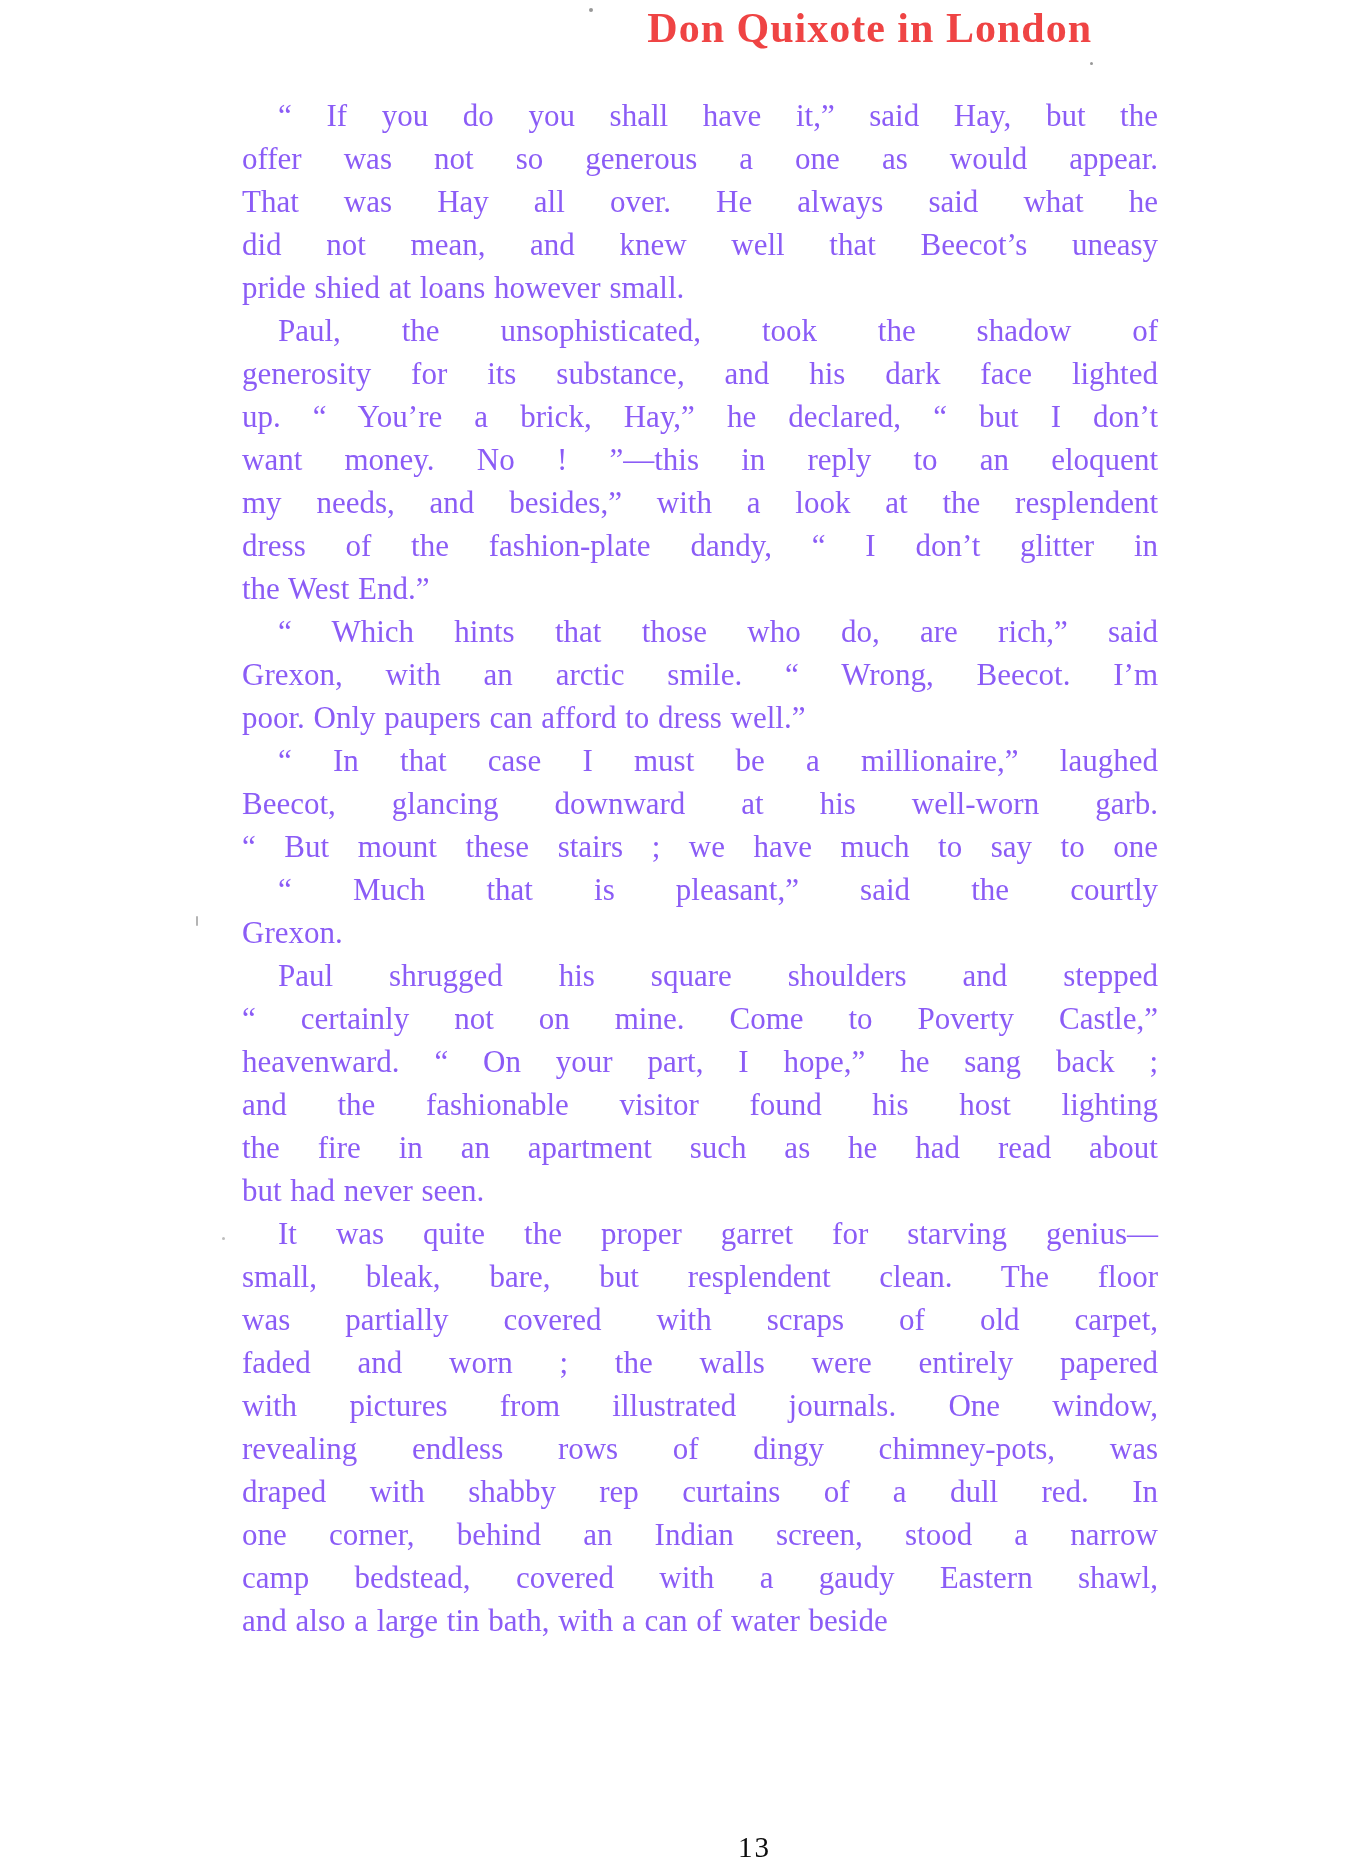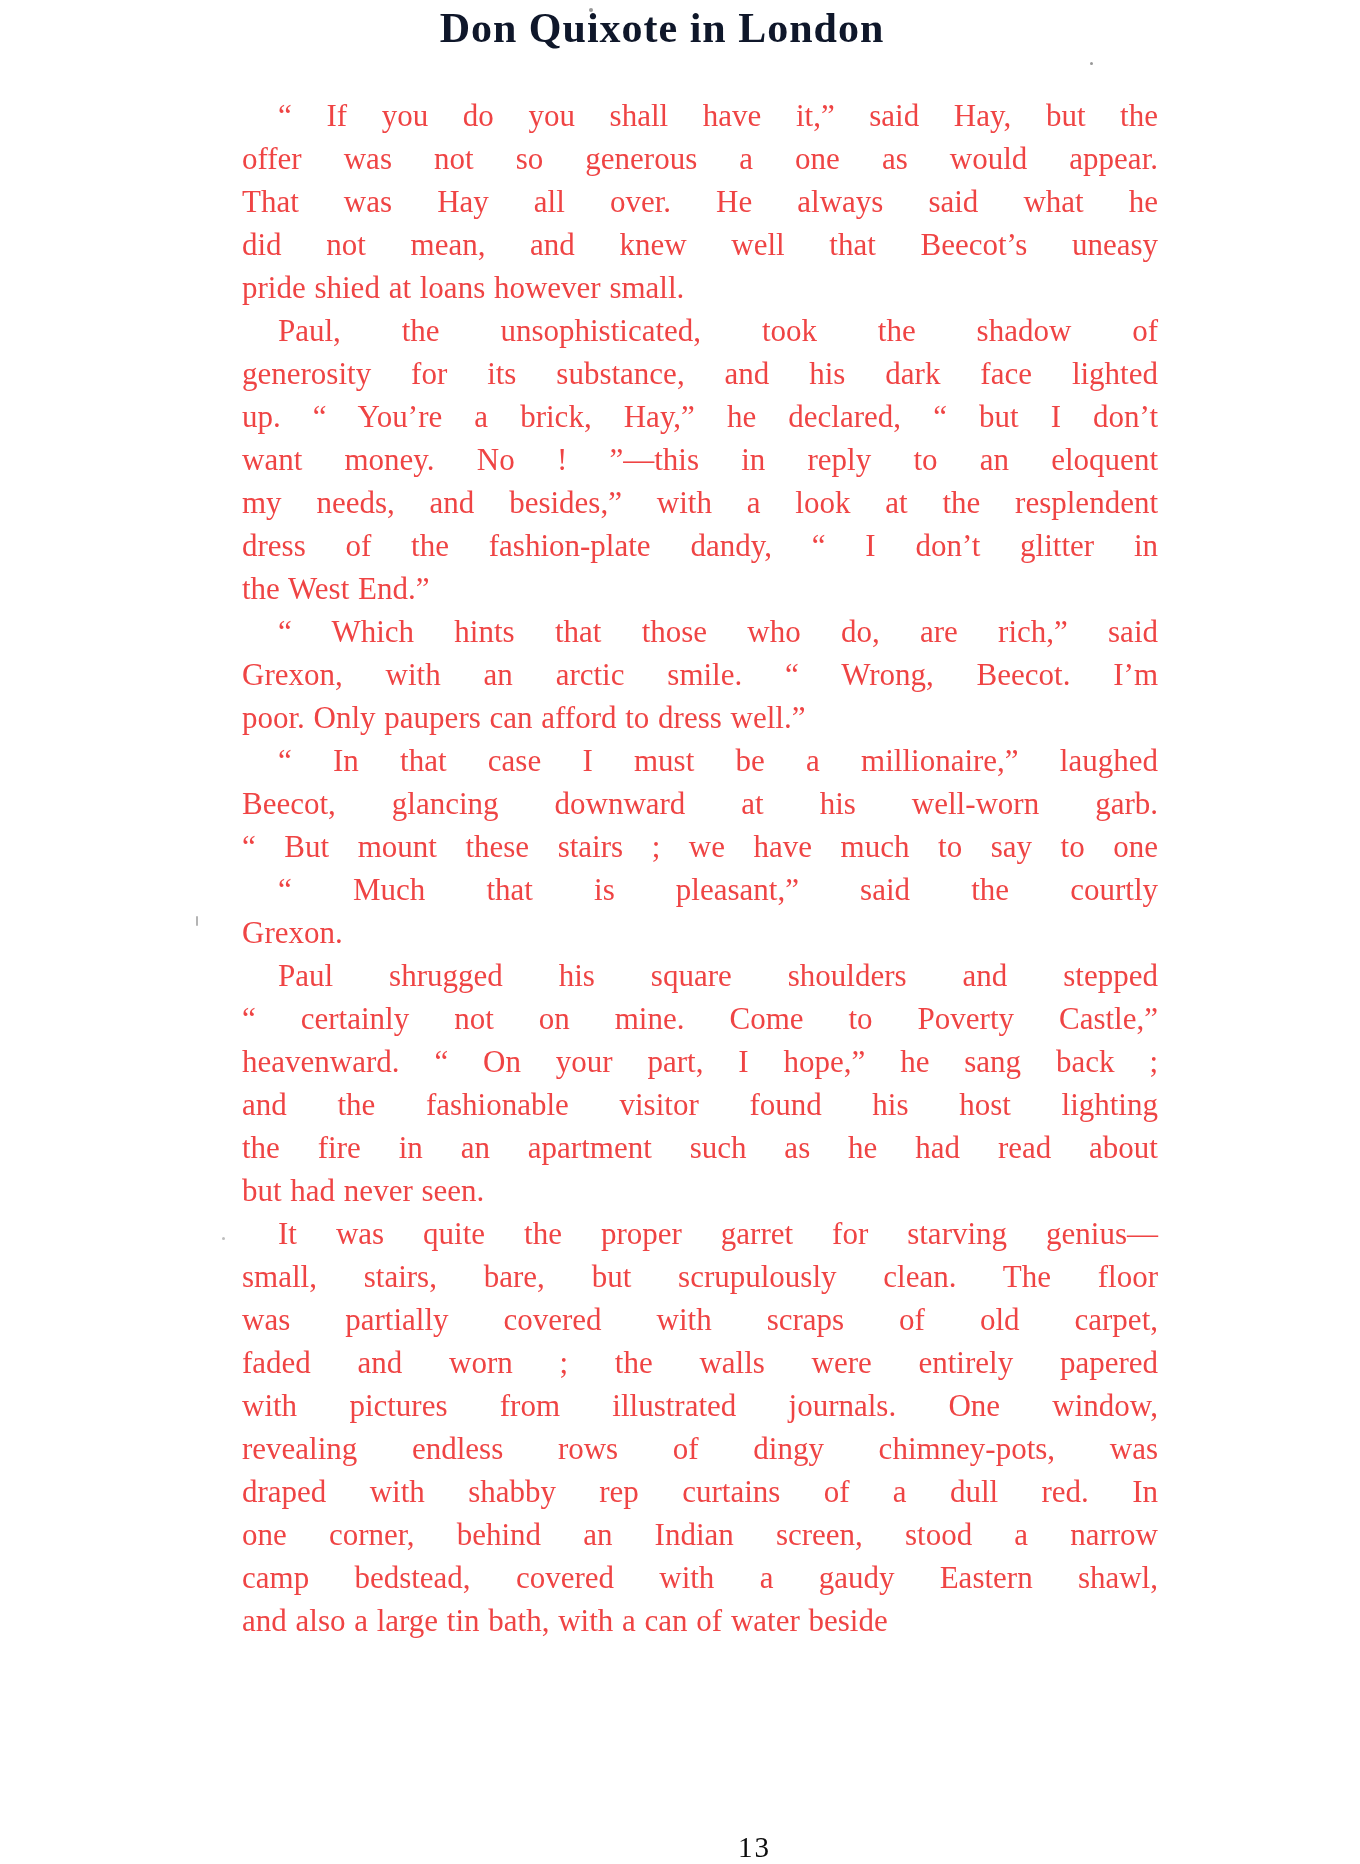--- a/index.html
+++ b/index.html
@@ -15,35 +15,35 @@
     font-family: "Liberation Serif", serif;
     color: #101010;
     overflow: hidden;
   }
   .title {
     position: absolute;
     top: 2px;
     left: 232px;
     width: 860px;
     margin: 0;
-    text-align: center;
+    text-align: right;
     font-size: 42px;
     line-height: 52px;
     font-weight: bold;
     letter-spacing: 1px;
-    color: #0f172a;
+    color: #ef4444;
   }
   .text-block {
     position: absolute;
     top: 94px;
     left: 242px;
     width: 916px;
     font-size: 31px;
     line-height: 43px;
-    color: #ef4444;
+    color: #8b5cf6;
   }
   .line {
     text-align: justify;
     text-align-last: justify;
     height: 43px;
     word-spacing: 1px;
   }
   .line.last {
     text-align: left;
     text-align-last: left;
@@ -95,21 +95,21 @@
       <div class="line">“ But mount these stairs ; we have much to say to one</div>
       <div class="line indent">“ Much  that  is  pleasant,”  said  the  courtly</div>
       <div class="line last">Grexon.</div>
       <div class="line indent">Paul shrugged his square shoulders and stepped</div>
       <div class="line">“ certainly not on mine.  Come to Poverty Castle,”</div>
       <div class="line">heavenward.  “ On your part, I hope,” he sang back ;</div>
       <div class="line">and the fashionable visitor found his host lighting</div>
       <div class="line">the fire in an apartment such as he had read about</div>
       <div class="line last">but had never seen.</div>
       <div class="line indent">It was quite the proper garret for starving genius—</div>
-      <div class="line">small, stairs, bare, but scrupulously clean.  The floor</div>
+      <div class="line">small, bleak, bare, but resplendent clean.  The floor</div>
       <div class="line">was partially covered with scraps of old carpet,</div>
       <div class="line">faded and worn ; the walls were entirely papered</div>
       <div class="line">with pictures from illustrated journals.  One window,</div>
       <div class="line">revealing endless rows of dingy chimney-pots, was</div>
       <div class="line">draped with shabby rep curtains of a dull red.  In</div>
       <div class="line">one corner, behind an Indian screen, stood a narrow</div>
       <div class="line">camp bedstead, covered with a gaudy Eastern shawl,</div>
       <div class="line last">and also a large tin bath, with a can of water beside</div>
     </div>
 

